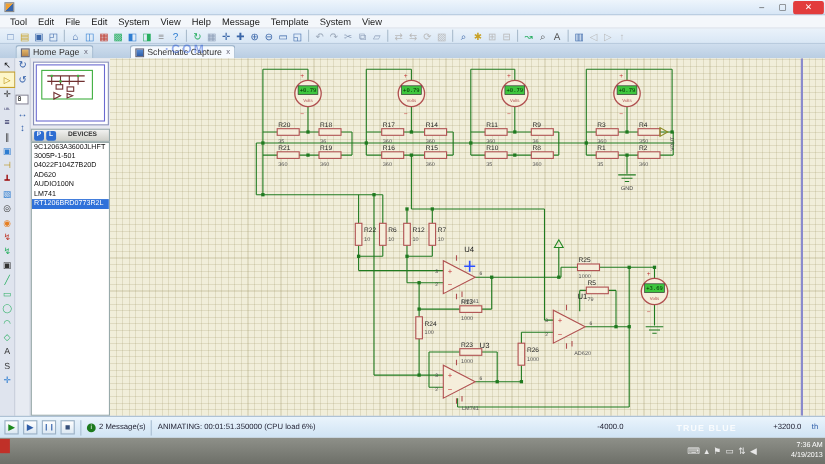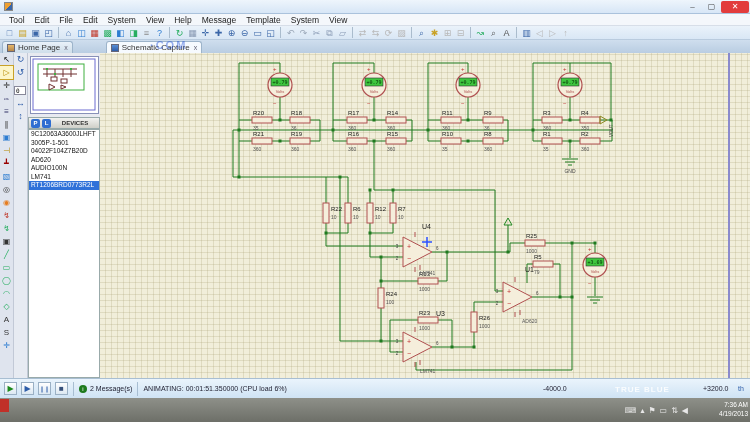--- a/index.html
+++ b/index.html
@@ -20,21 +20,21 @@
     border-bottom:1px solid #d7dee8;display:flex;align-items:center;padding-left:4px;}
   .menu-item{font-size:8.5px;color:#222;padding:0 5px;}
   
   .toolbar{position:absolute;left:0;top:26px;width:750px;height:14px;
     background:linear-gradient(#eaf2fa,#d9e7f5);border-bottom:1px solid #b9cbde;
     display:flex;align-items:center;padding-left:3px;}
   .tbicon{width:13px;height:12px;font-size:9px;line-height:12px;text-align:center;overflow:hidden;}
   .tbsep{width:1px;height:11px;background:#aabccd;margin:0 3px;}
   
   .tabbar{position:absolute;left:0;top:40px;width:750px;height:13px;
-    background:linear-gradient(#cfdeee,#b9cde2);display:flex;align-items:flex-end;padding-left:2px;}
+    background:linear-gradient(#cfdeee,#b9cde2);display:flex;align-items:flex-end;padding-left:14px;}
   .tab{height:12px;display:flex;align-items:center;padding:0 4px;font-size:8px;color:#333;
     border:1px solid #9db4ca;border-bottom:none;border-radius:3px 3px 0 0;margin-right:2px;
     background:linear-gradient(#e9f1f9,#cfdeea);}
   .tab.active{background:#f6fafe;margin-left:31px;}
   .tabico{width:8px;height:8px;margin-right:3px;border:1px solid #667;}
   .tab .x{margin-left:4px;color:#667;font-size:7px;}
   .watermark-com{position:absolute;left:150px;top:39px;font-size:11px;font-weight:bold;
     color:#1d4ed8;opacity:.45;letter-spacing:2px;}
   
   .toolstrip{position:absolute;left:0;top:53px;width:14px;height:325px;background:#dfe4ee;

